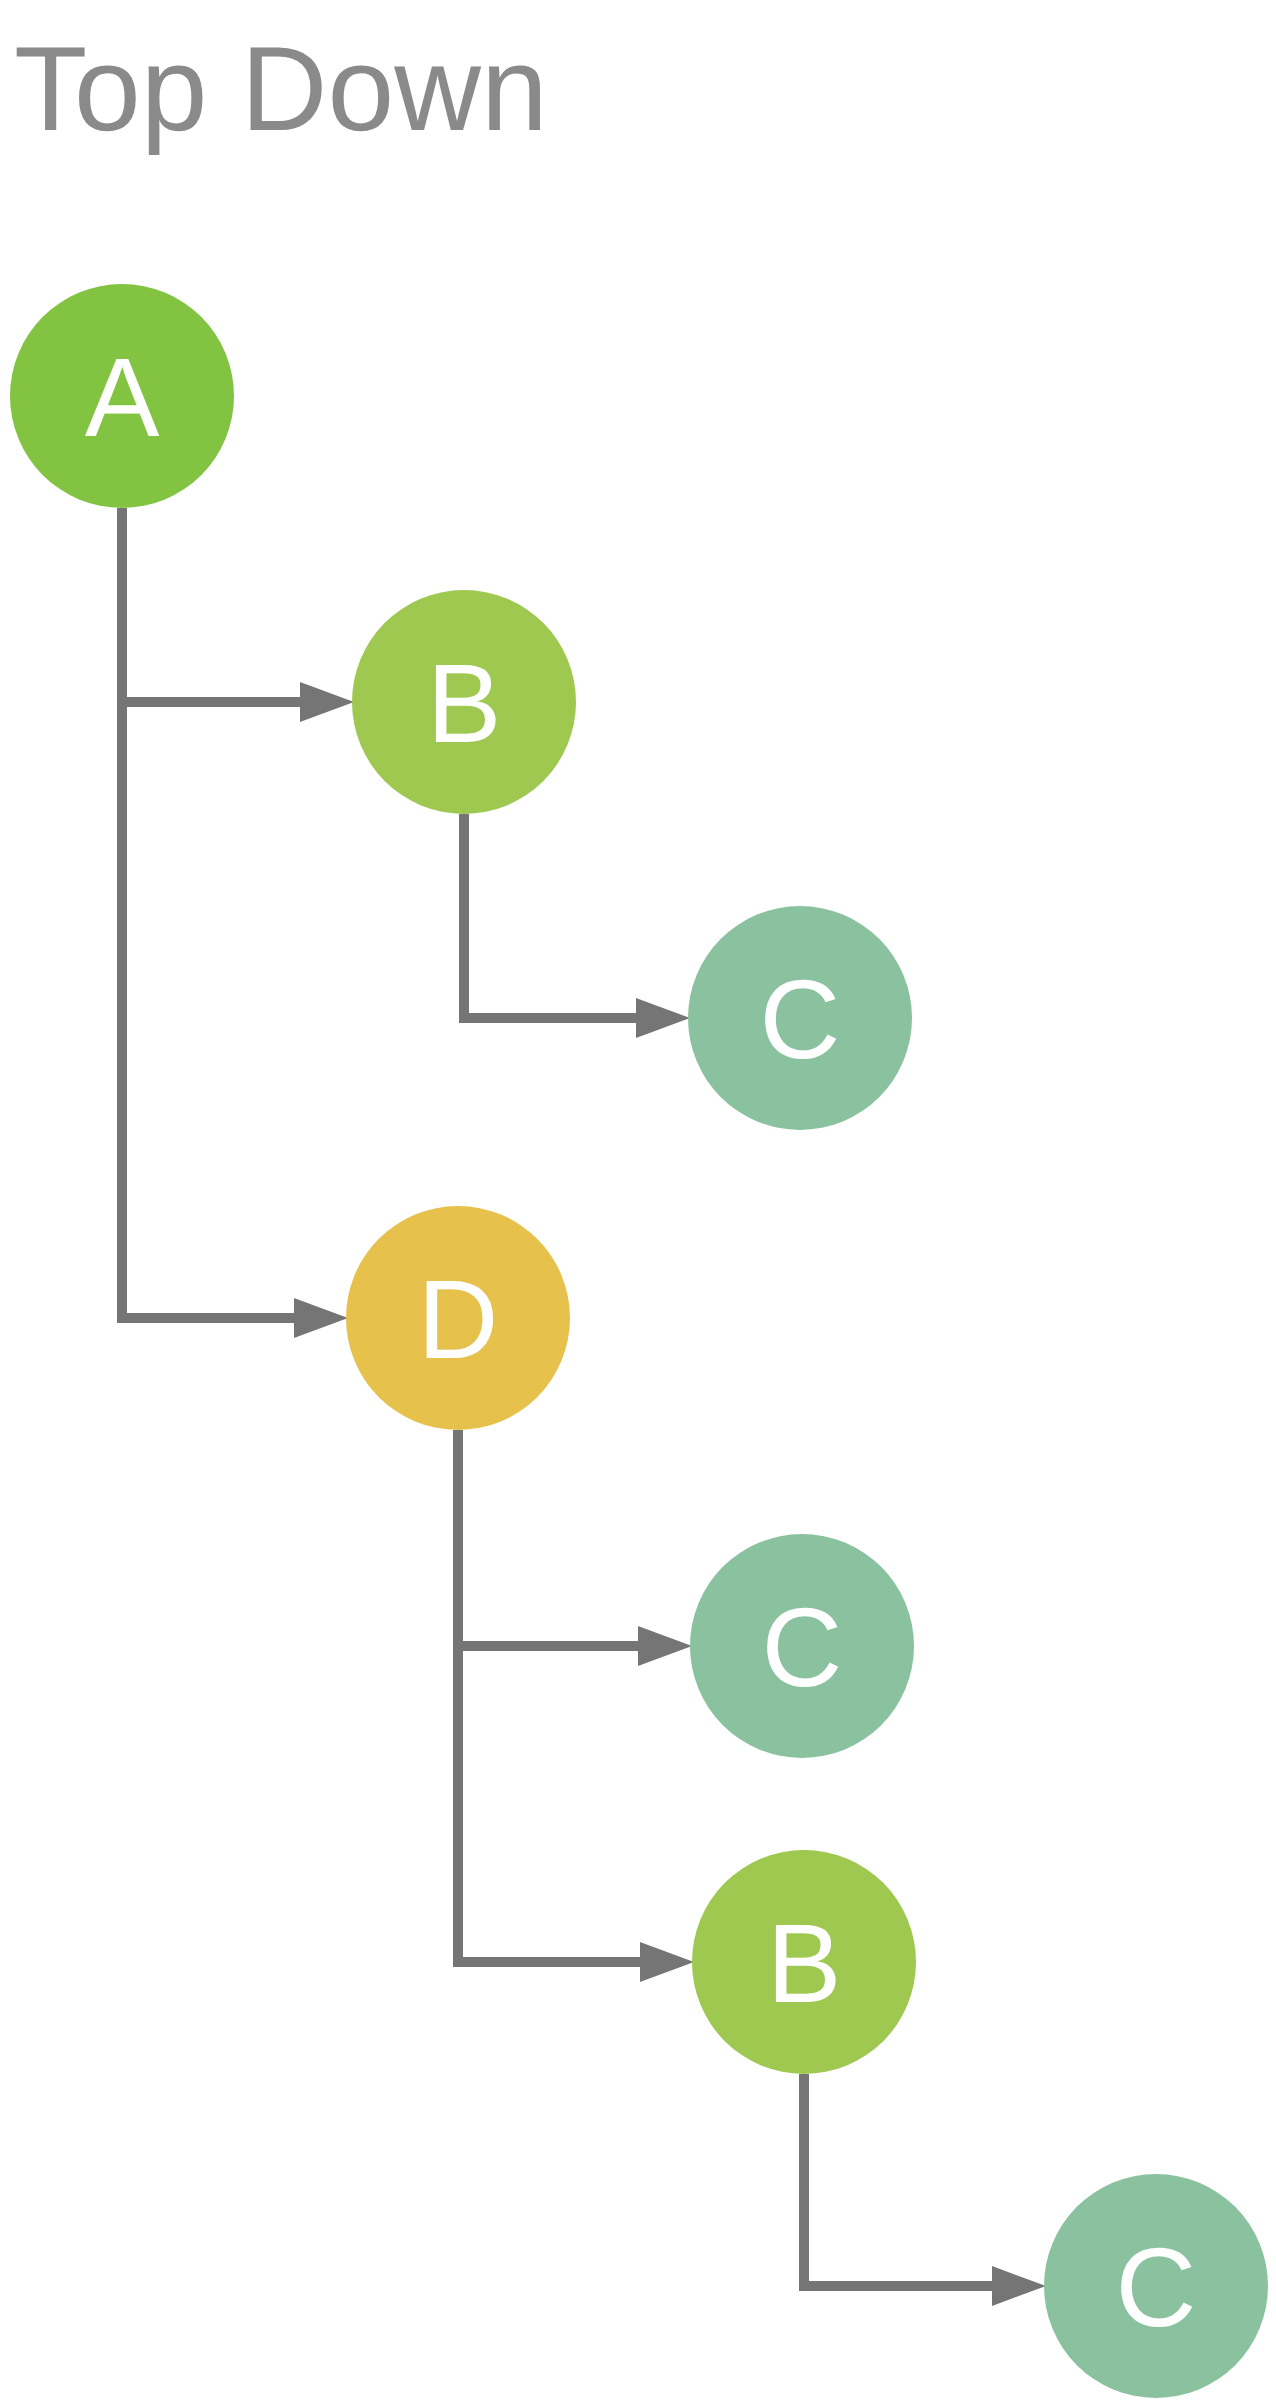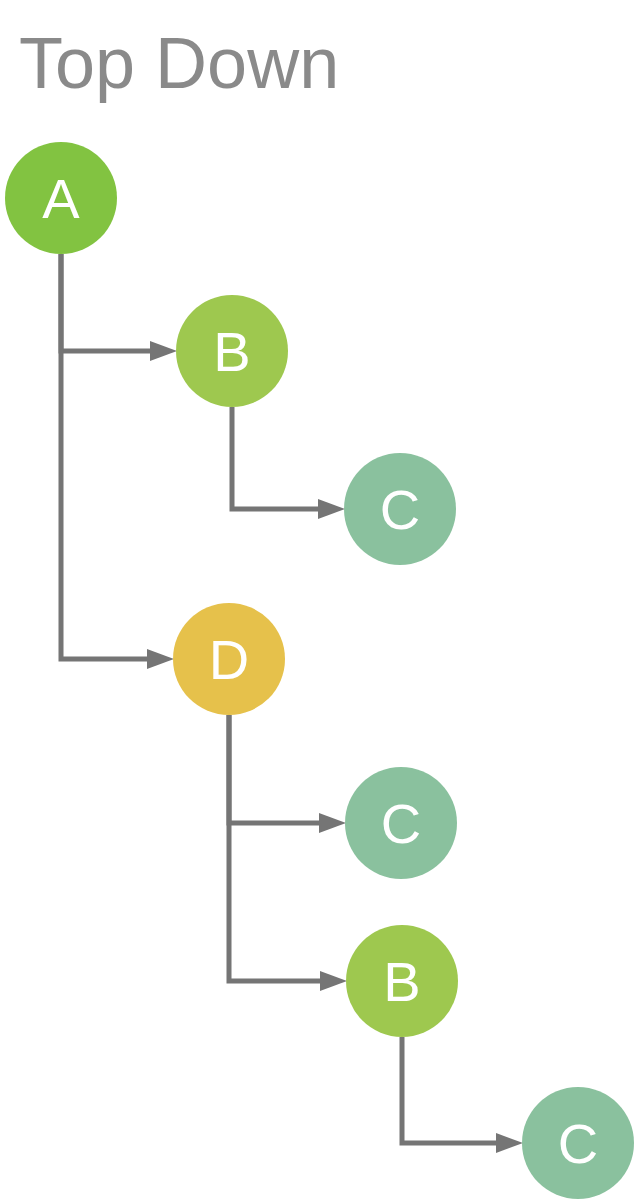--- a/index.html
+++ b/index.html
@@ -12,22 +12,22 @@
     position: relative;
     width: 638px;
     height: 1204px;
     background: #ffffff;
     overflow: hidden;
   }
   .title {
     position: absolute;
     left: 7px;
     top: 10px;
-    margin: 12px;
-    font-size: 72px;
+    margin: 0;
+    font-size: 60px;
     font-weight: 300;
     letter-spacing: 0px;
     color: #8A8A8A;
     white-space: nowrap;
   }
   svg { position: absolute; left: 0; top: 0; display: block; }
   .node-label {
     font-family: "Liberation Sans", "DejaVu Sans", sans-serif;
     font-weight: 300;
   }

